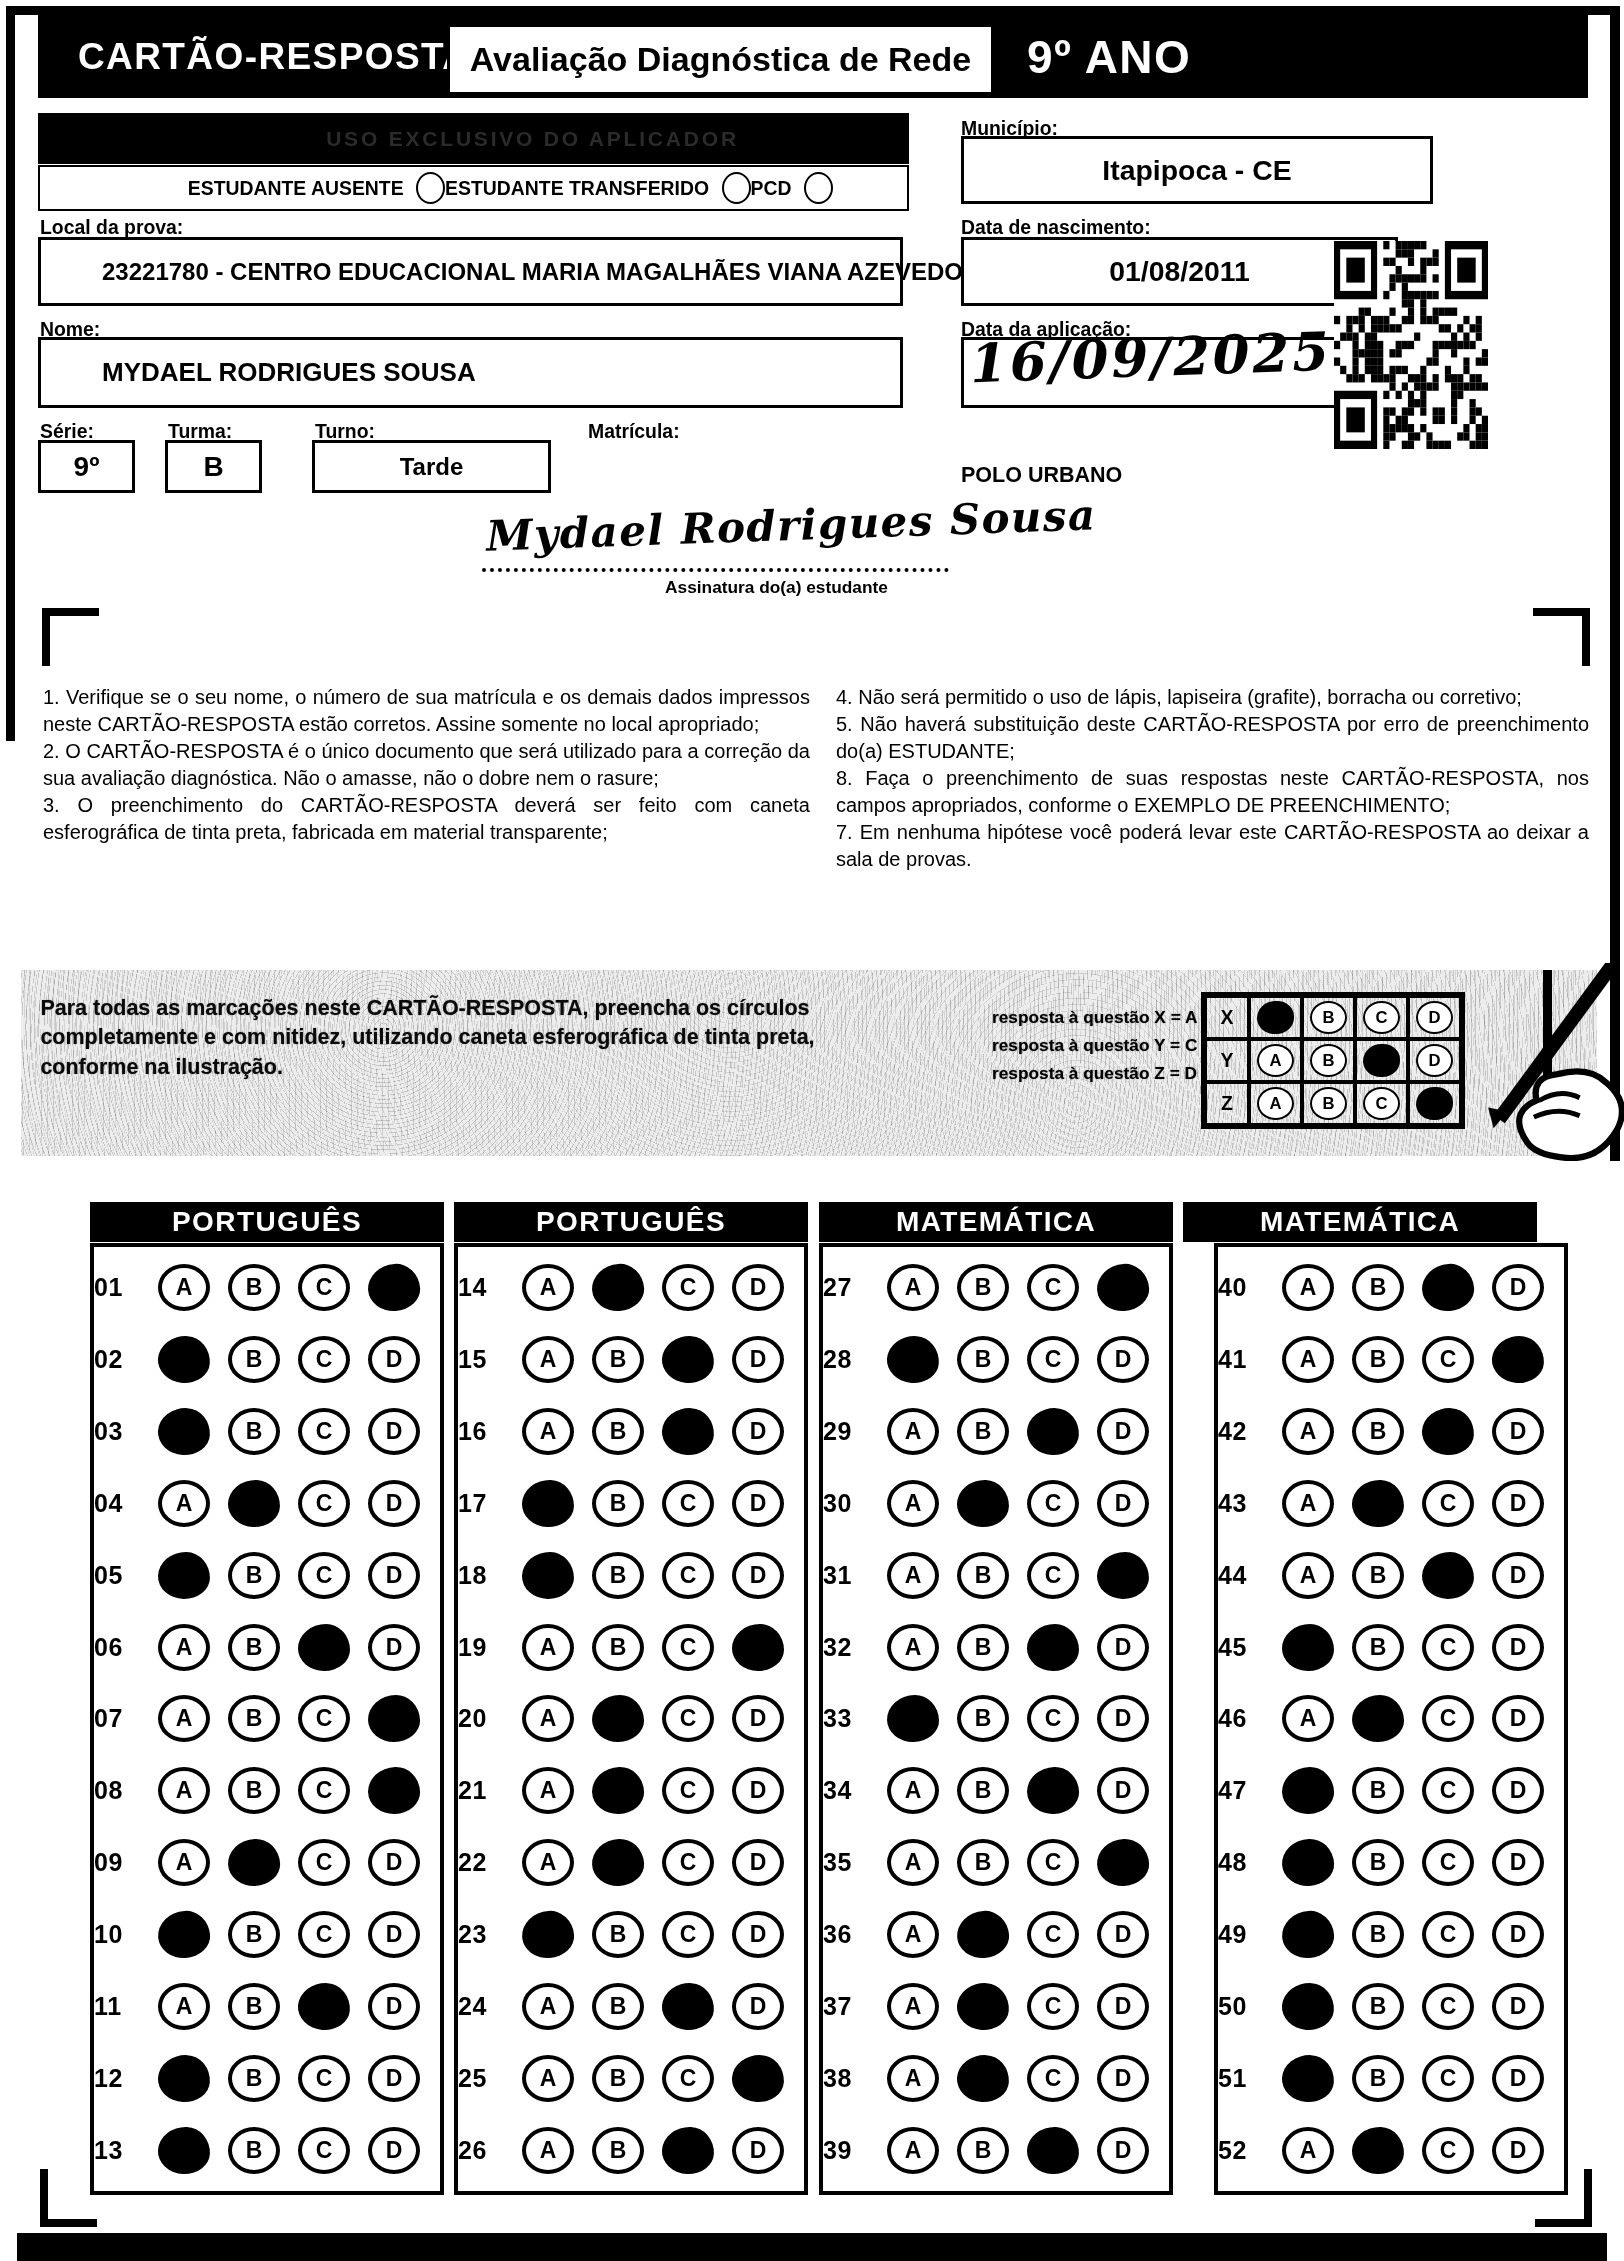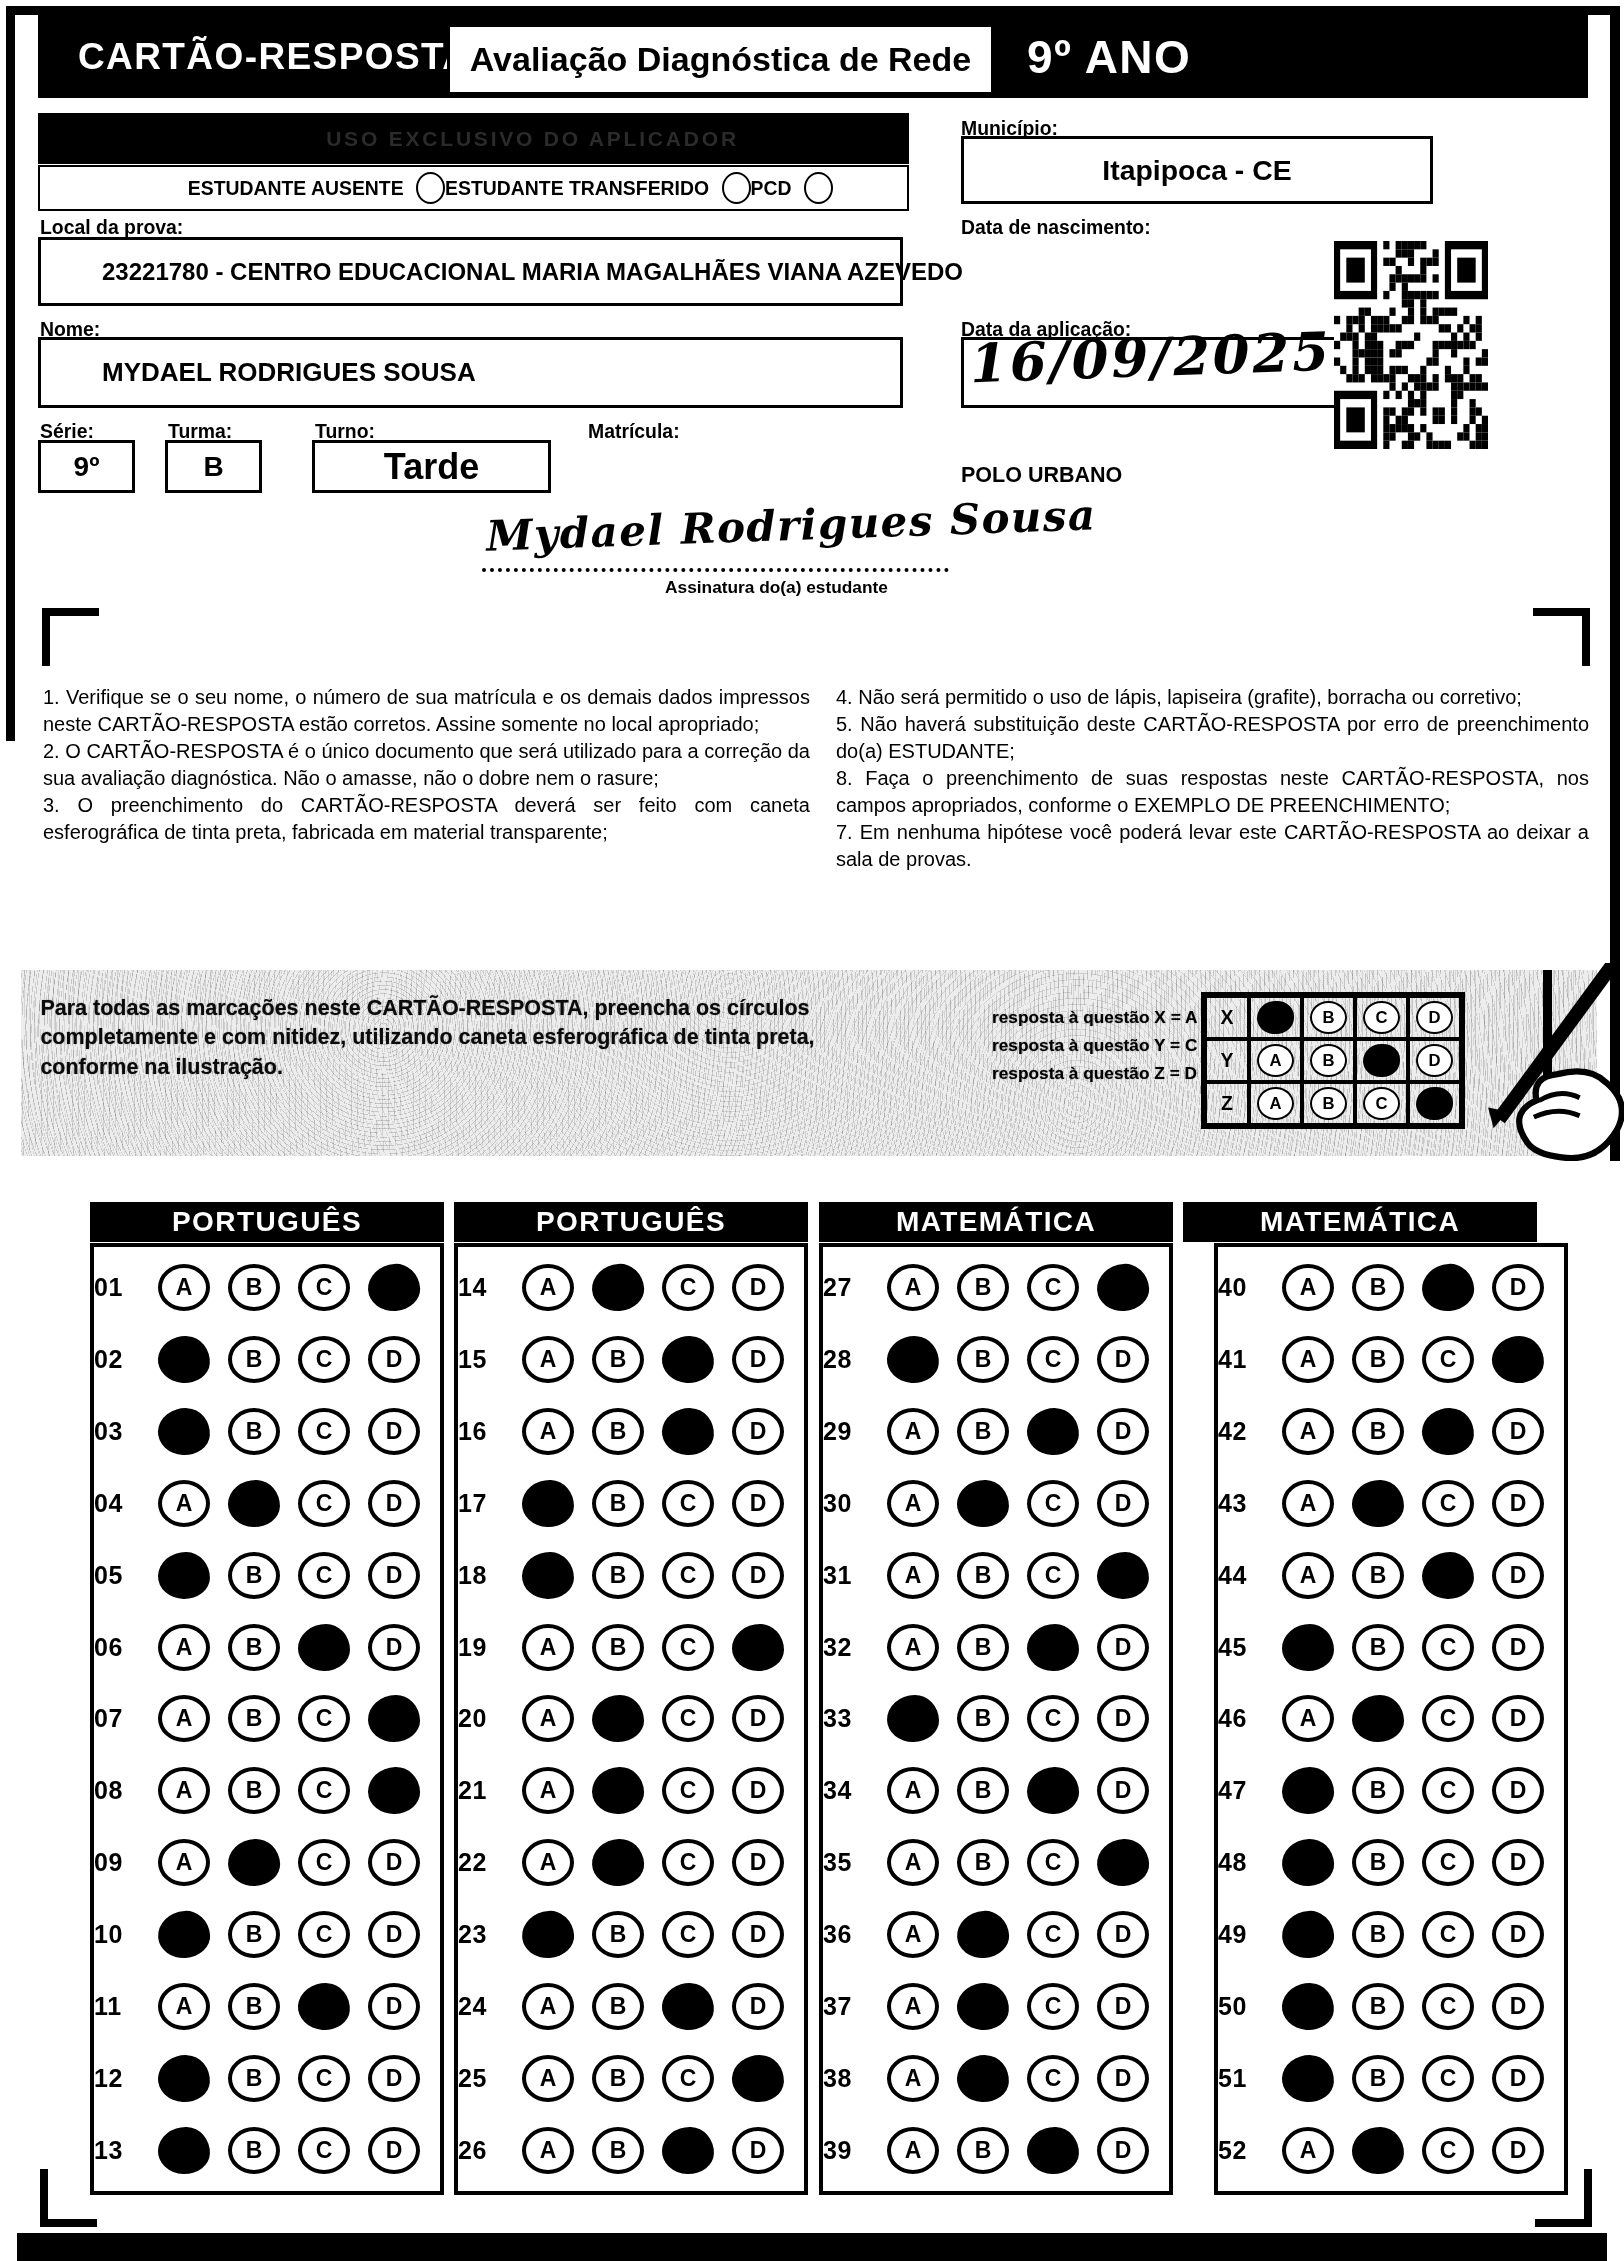--- a/index.html
+++ b/index.html
@@ -139,31 +139,34 @@
     <span class="fval" style="font-size:28px;">9º</span>
   </div>
 
   <div class="abs flabel" style="left:168px;top:420px;">Turma:</div>
   <div class="abs fbox ctr" style="left:165px;top:440px;width:97px;height:53px;">
     <span class="fval" style="font-size:28px;">B</span>
   </div>
 
   <div class="abs flabel" style="left:315px;top:420px;">Turno:</div>
   <div class="abs fbox ctr" style="left:312px;top:440px;width:239px;height:53px;">
-    <span class="fval" style="font-size:36px;">Tarde</span>
+    <span class="fval" style="font-size:24px;">Tarde</span>
   </div>
 
   <div class="abs flabel" style="left:588px;top:420px;">Matrícula:</div>
 
   <div class="abs flabel" style="left:961px;top:117px;">Município:</div>
   <div class="abs fbox ctr" style="left:961px;top:136px;width:472px;height:68px;">
     <span class="fval" style="font-size:28.4px;">Itapipoca - CE</span>
   </div>
 
   <div class="abs flabel" style="left:961px;top:216px;">Data de nascimento:</div>
+  <div class="abs fbox ctr" style="left:961px;top:237px;width:437px;height:69px;">
+    <span class="fval" style="font-size:28.4px;">01/08/2011</span>
+  </div>
 
   <div class="abs flabel" style="left:961px;top:318px;">Data da aplicação:</div>
   <div class="abs fbox" style="left:961px;top:337px;width:437px;height:71px;"></div>
   <div class="abs handwrite date-hand" style="left:970px;top:326px;">16/09/2025</div>
 
   <div class="abs flabel" style="left:961px;top:463px;font-size:21.5px;">POLO URBANO</div>
 
   <svg class="abs" style="left:1334px;top:241px;" width="154" height="208" viewBox="0 0 25 25" preserveAspectRatio="none" id="qr">
       <rect x="0" y="0" width="25" height="25" fill="#fff"></rect>
       <rect x="8" y="0" width="1" height="1" fill="#000"></rect>

